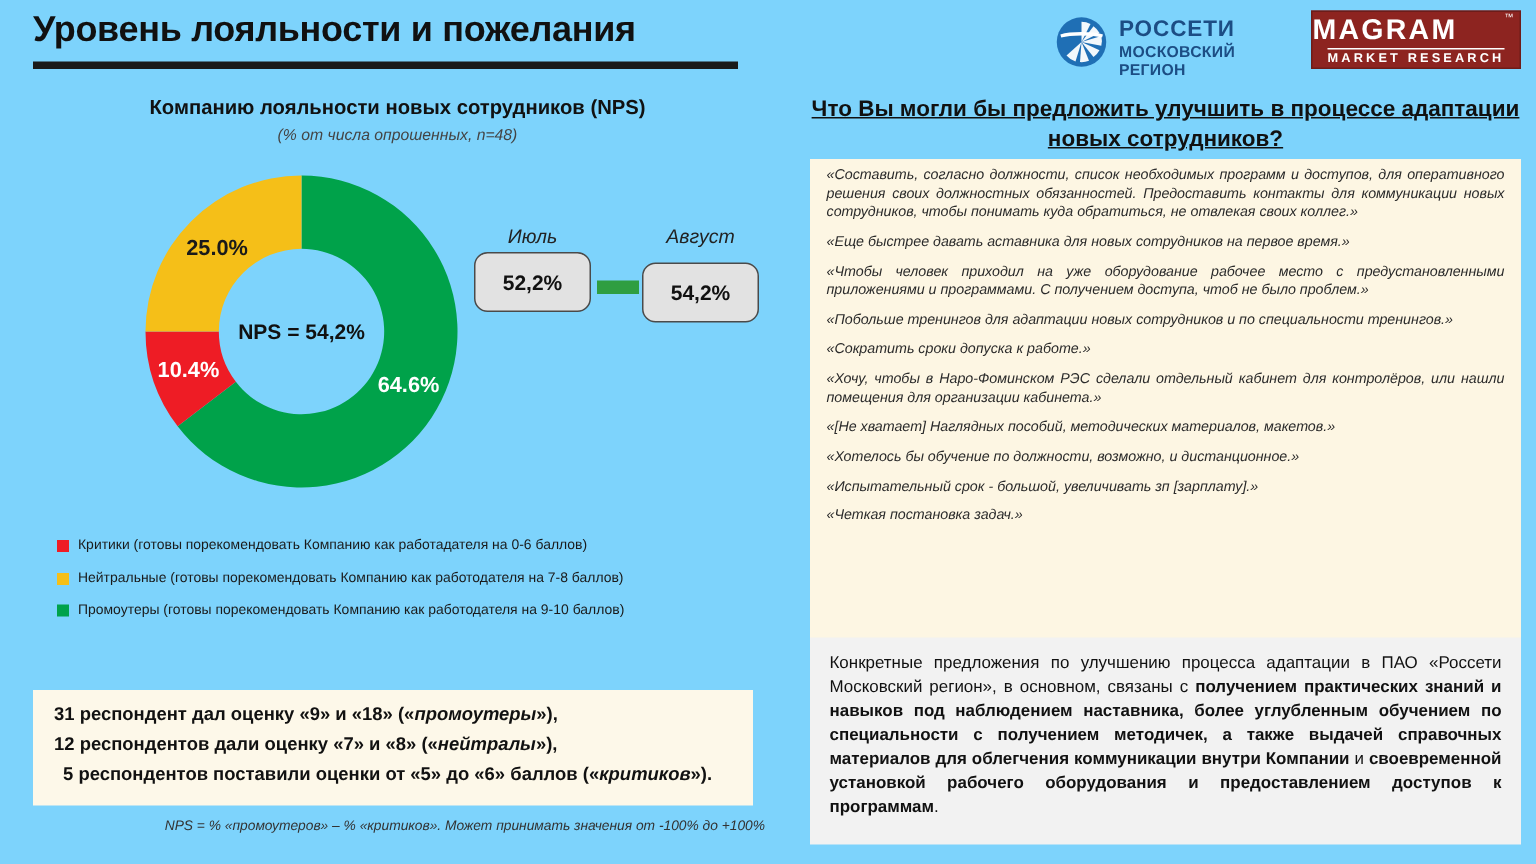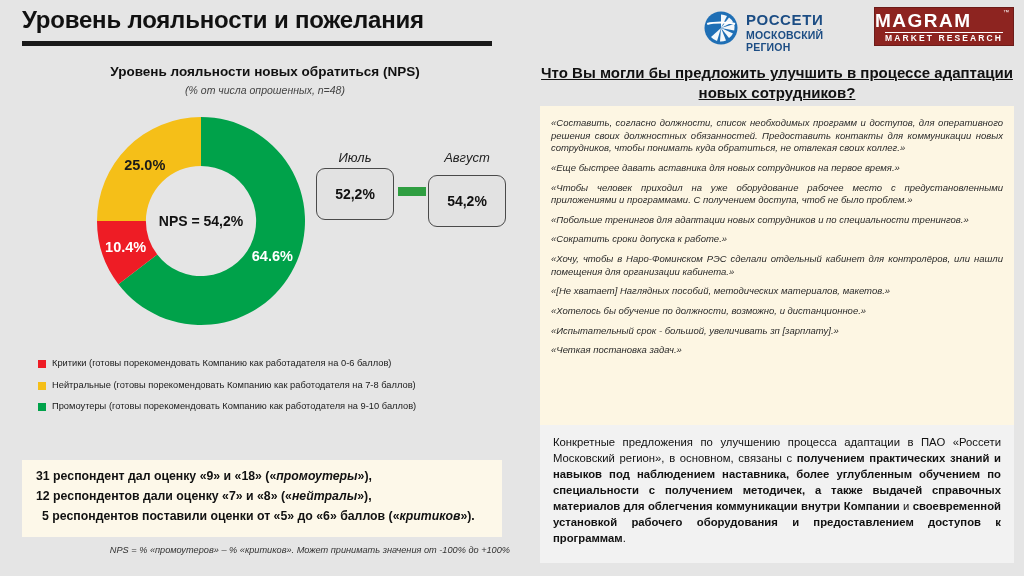--- a/index.html
+++ b/index.html
@@ -2,21 +2,21 @@
 <html><head>
 <meta charset="utf-8">
 <style>
   * { box-sizing: border-box; margin: 0; padding: 0; }
   html, body {
     width: 1024px; height: 576px;
     background: #ffffff;
     font-family: "Liberation Sans", sans-serif;
     overflow: hidden;
   }
-  .slide { position: relative; width: 1024px; height: 576px; background: #e5e5e5; }
+  .slide { position: relative; width: 1024px; height: 576px; background: #7dd3fc; }
 
   
   .header { position: absolute; left: 0; top: 0; width: 1024px; height: 54px; }
   .header-title {
     position: absolute; left: 22px; top: 6px;
     font-size: 24px; font-weight: bold; color: #111;
     letter-spacing: -0.2px; white-space: nowrap;
   }
   .header-rule {
     position: absolute; left: 22px; top: 41px;
@@ -77,21 +77,21 @@
   
   .cmp { position: absolute; left: 316px; top: 150px; width: 190px; height: 72px; }
   .cmp-item { position: absolute; width: 78px; }
   .cmp-item.july { left: 0; }
   .cmp-item.aug  { left: 112px; }
   .cmp-cap {
     text-align: center; font-size: 13px; font-style: italic; color: #222;
     margin-bottom: 3px; white-space: nowrap;
   }
   .cmp-box {
-    height: 52px; background: #e2e2e2; border: 1.4px solid #4a4a4a;
+    height: 40px; background: #e2e2e2; border: 1.4px solid #4a4a4a;
     border-radius: 9px; display: flex; align-items: center; justify-content: center;
     font-size: 14px; font-weight: bold; color: #111; line-height: 1.0; text-align: left;
     padding: 8px 3px;
   }
   .cmp-box.two-line { justify-content: center; margin-top: 10px; }
   .cmp-arrow {
     position: absolute; left: 82px; top: 37px; width: 28px; height: 9px;
     background: #2f9e41;
   }
 
@@ -116,21 +116,21 @@
     font-size: 9.2px; font-style: italic; color: #333; text-align: right;
   }
 
   
   .right-title {
     position: absolute; left: 540px; top: 63px; width: 474px; text-align: center;
     font-size: 15px; font-weight: bold; color: #111; line-height: 1.35; text-decoration: underline;
   }
   .quotes-box {
     position: absolute; left: 540px; top: 106px; width: 474px; height: 360px;
-    background: #fdf6e3; padding: 11px 11px 0 11px;
+    background: #fdf6e3; padding: 5px 11px 0 11px;
   }
   .quote {
     font-size: 9.5px; font-style: italic; color: #2a2a2a;
     text-align: justify; line-height: 1.33; margin-bottom: 7px;
   }
   .concl-box {
     position: absolute; left: 540px; top: 425px; width: 474px; height: 138px;
     background: #f2f2f2; padding: 9px 13px 0 13px;
   }
   .concl {
@@ -165,21 +165,21 @@
     </div>
 
     <div class="logo-magram">
       <div class="tm">™</div>
       <div class="m1">MAGRAM</div>
       <div class="m-line"></div>
       <div class="m2">MARKET RESEARCH</div>
     </div>
   </div>
 
-  <div class="chart-title">Уровень лояльности новых обратиться (NPS)</div>
+  <div class="chart-title">Компанию лояльности новых сотрудников (NPS)</div>
   <div class="chart-sub">(% от числа опрошенных, n=48)</div>
 
   <div class="donut-wrap">
     <svg id="donut-svg" width="218" height="218" viewBox="0 0 218 218">
         <path d="M109,5 A104,104 0 1 1 26.42499854062514,172.224750960239 L65.23524922653132,142.50911800892666 A55.120000000000005,55.120000000000005 0 1 0 109,53.879999999999995 Z" fill="#00a24a"></path>
         <text x="180.33676088663339" y="149.225844861455" text-anchor="middle" class="seg-lbl" fill="#ffffff">64.6%</text>
         <path d="M26.42499854062514,172.224750960239 A104,104 0 0 1 5,109.00000000000006 L53.879999999999995,109.00000000000003 A55.120000000000005,55.120000000000005 0 0 0 65.23524922653132,142.50911800892666 Z" fill="#ee1c25"></path>
         <text x="33.648858854618155" y="139.53427359626164" text-anchor="middle" class="seg-lbl" fill="#ffffff">10.4%</text>
         <path d="M5,109.00000000000006 A104,104 0 0 1 108.99999999999999,5 L108.99999999999999,53.879999999999995 A55.120000000000005,55.120000000000005 0 0 0 53.879999999999995,109.00000000000003 Z" fill="#f5bf18"></path>
         <text x="52.74258448879822" y="57.742584488798336" text-anchor="middle" class="seg-lbl" fill="#1a1a1a">25.0%</text>

